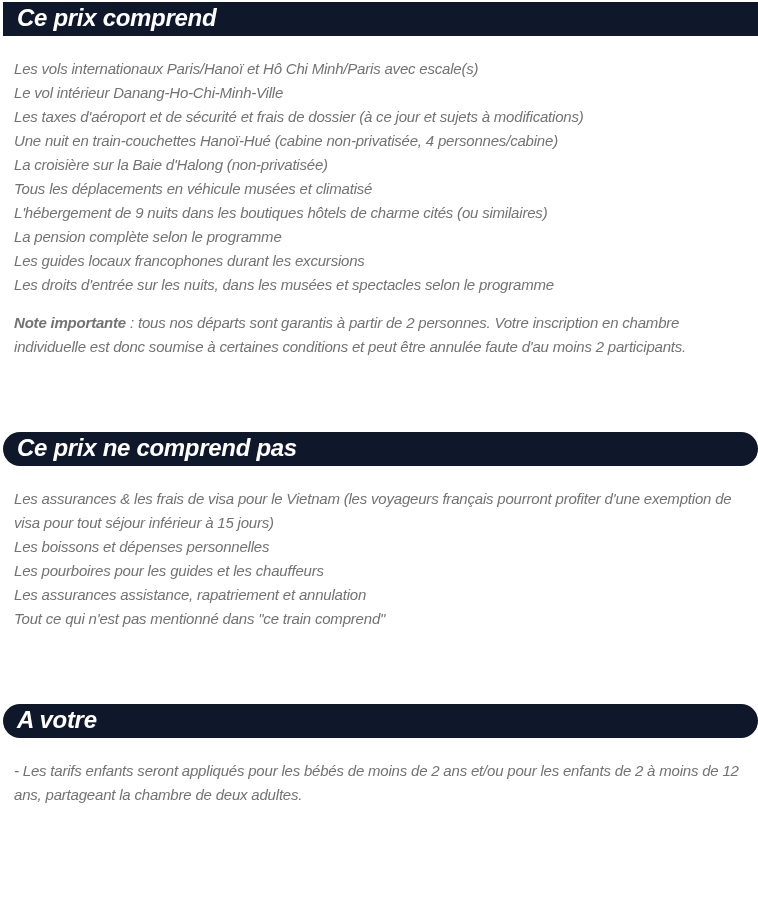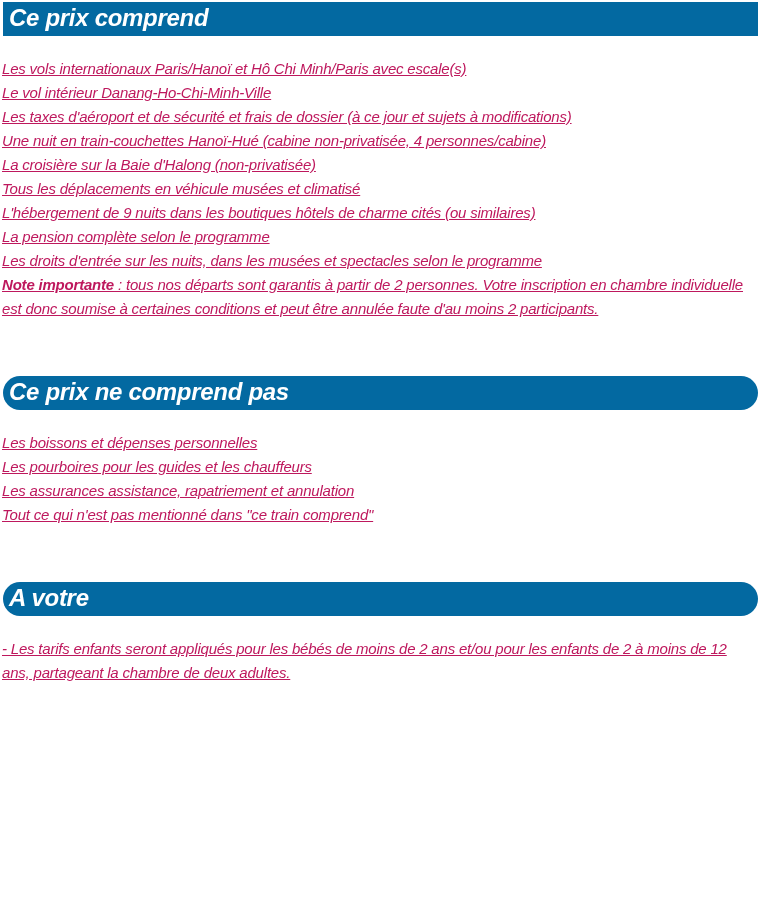--- a/index.html
+++ b/index.html
@@ -9,51 +9,51 @@
     height: 907px;
     overflow: hidden;
     font-family: "Liberation Sans", sans-serif;
     color: #525252;
   }
   .page { width: 758px; }
 
   .section-header {
     height: 34px;
     margin-left: 3px;
-    background: #0369a1;
+    background: #0f172a;
     display: flex;
     align-items: center;
-    padding-left: 6px;
+    padding-left: 14px;
   }
   .section-header .title {
     color: #ffffff;
     font-size: 24px;
     font-weight: bold;
     font-style: italic;
     letter-spacing: -0.3px;
     line-height: 1;
     padding-bottom: 2px;
   }
 
   .section-header.first { margin-top: 2px; }
-  .section-header.spaced { margin-top: 55px; border-radius: 17px; }
+  .section-header.spaced { margin-top: 73px; border-radius: 17px; }
 
   .section-body {
     margin-top: 21px;
-    padding: 0 4px 0 2px;
+    padding: 0 4px 0 14px;
     font-style: italic;
     font-size: 15px;
     letter-spacing: -0.2px;
     line-height: 24px;
-    color: #be185d;
-    text-decoration: underline;
+    color: #737373;
   }
   .section-body .line { min-height: 24px; }
 
   .note {
+    margin-top: 14px;
   }
   .note .note-label { font-weight: bold; }
 </style>
 </head>
 <body>
 
 <div class="page">
 
   <section>
     <div class="section-header first">
@@ -71,37 +71,39 @@
           <div class="line">Une nuit en train-couchettes Hanoï-Hué (cabine non-privatisée, 4 personnes/cabine)</div>
 
           <div class="line">La croisière sur la Baie d'Halong (non-privatisée)</div>
 
           <div class="line">Tous les déplacements en véhicule musées et climatisé</div>
 
           <div class="line">L'hébergement de 9 nuits dans les boutiques hôtels de charme cités (ou similaires)</div>
 
           <div class="line">La pension complète selon le programme</div>
 
+          <div class="line">Les guides locaux francophones durant les excursions</div>
 
           <div class="line">Les droits d'entrée sur les nuits, dans les musées et spectacles selon le programme</div>
 
         </div>
       <p class="note">
         <span class="note-label">Note importante</span><span> : tous nos départs sont garantis à partir de 2 personnes. Votre inscription en chambre individuelle est donc soumise à certaines conditions et peut être annulée faute d'au moins 2 participants.</span>
       </p>
     </div>
   </section>
 
   <section>
     <div class="section-header spaced">
       <h2 class="title">Ce prix ne comprend pas</h2>
     </div>
     <div class="section-body">
       <div>
 
+          <div class="line">Les assurances &amp; les frais de visa pour le Vietnam (les voyageurs français pourront profiter d'une exemption de visa pour tout séjour inférieur à 15 jours)</div>
 
           <div class="line">Les boissons et dépenses personnelles</div>
 
           <div class="line">Les pourboires pour les guides et les chauffeurs</div>
 
           <div class="line">Les assurances assistance, rapatriement et annulation</div>
 
           <div class="line">Tout ce qui n'est pas mentionné dans "ce train comprend"</div>
         </div>
     </div>

